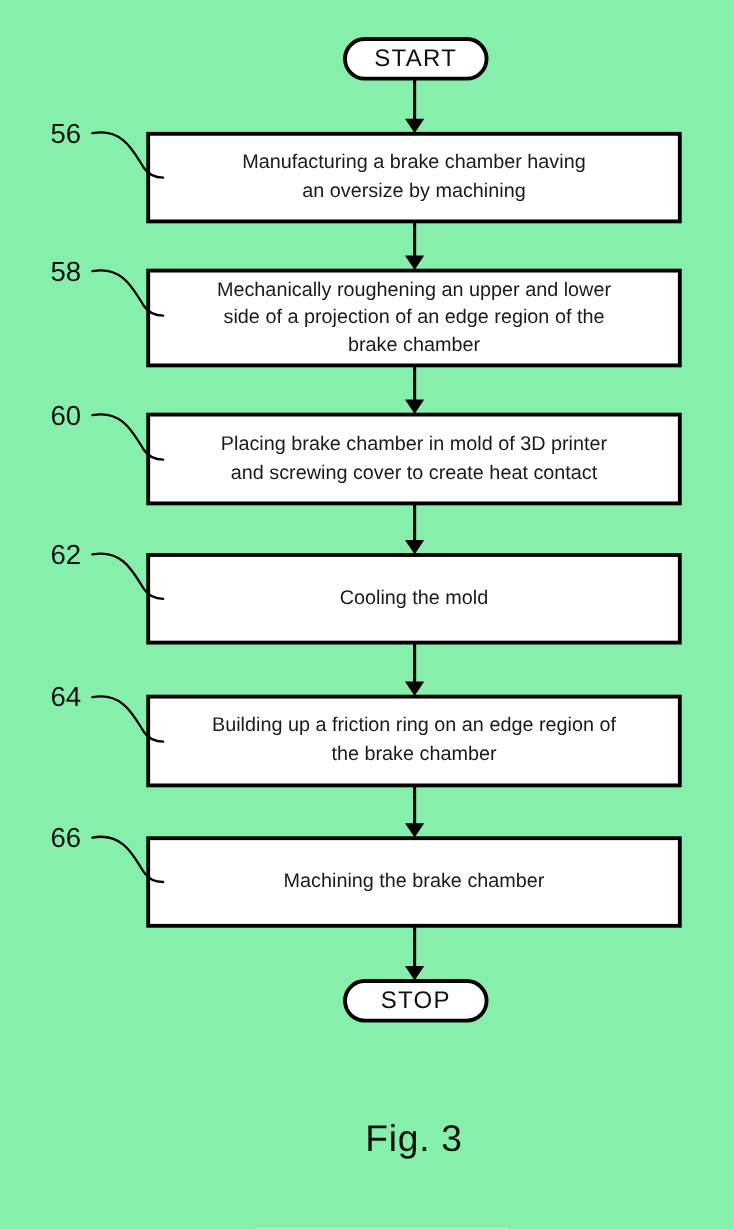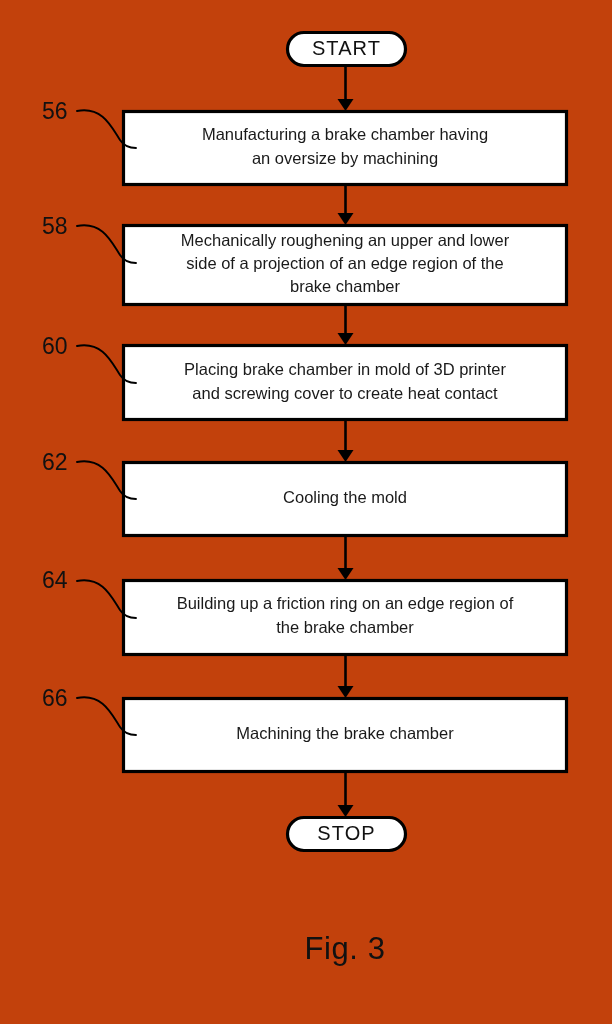--- a/index.html
+++ b/index.html
@@ -9,21 +9,21 @@
     background: #ffffff;
   }
   body {
     font-family: "Liberation Sans", sans-serif;
     color: #000000;
   }
   #figure-page {
     position: relative;
     width: 612px;
     height: 1024px;
-    background: #c2410c;
+    background: #86efac;
     overflow: hidden;
   }
   #flow-svg {
     position: absolute;
     left: 0;
     top: 0;
     width: 612px;
     height: 1024px;
   }
   

